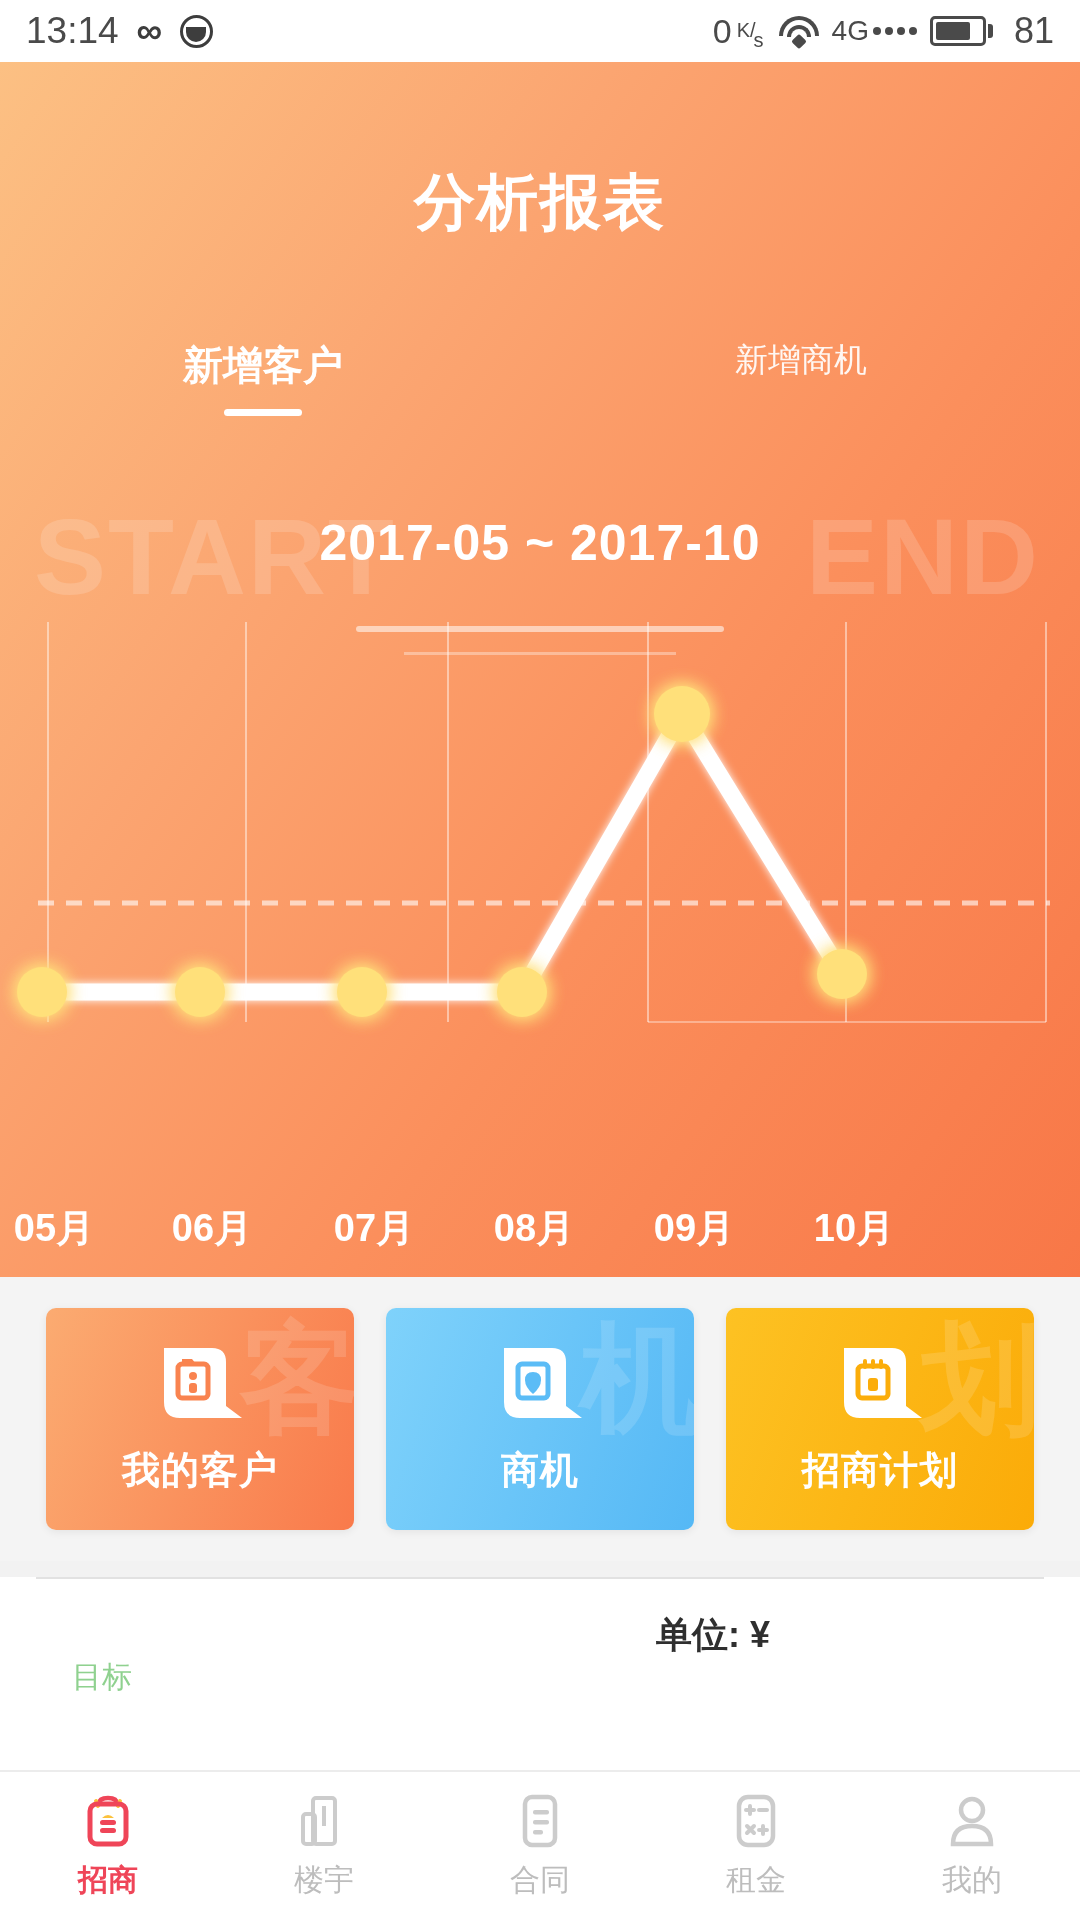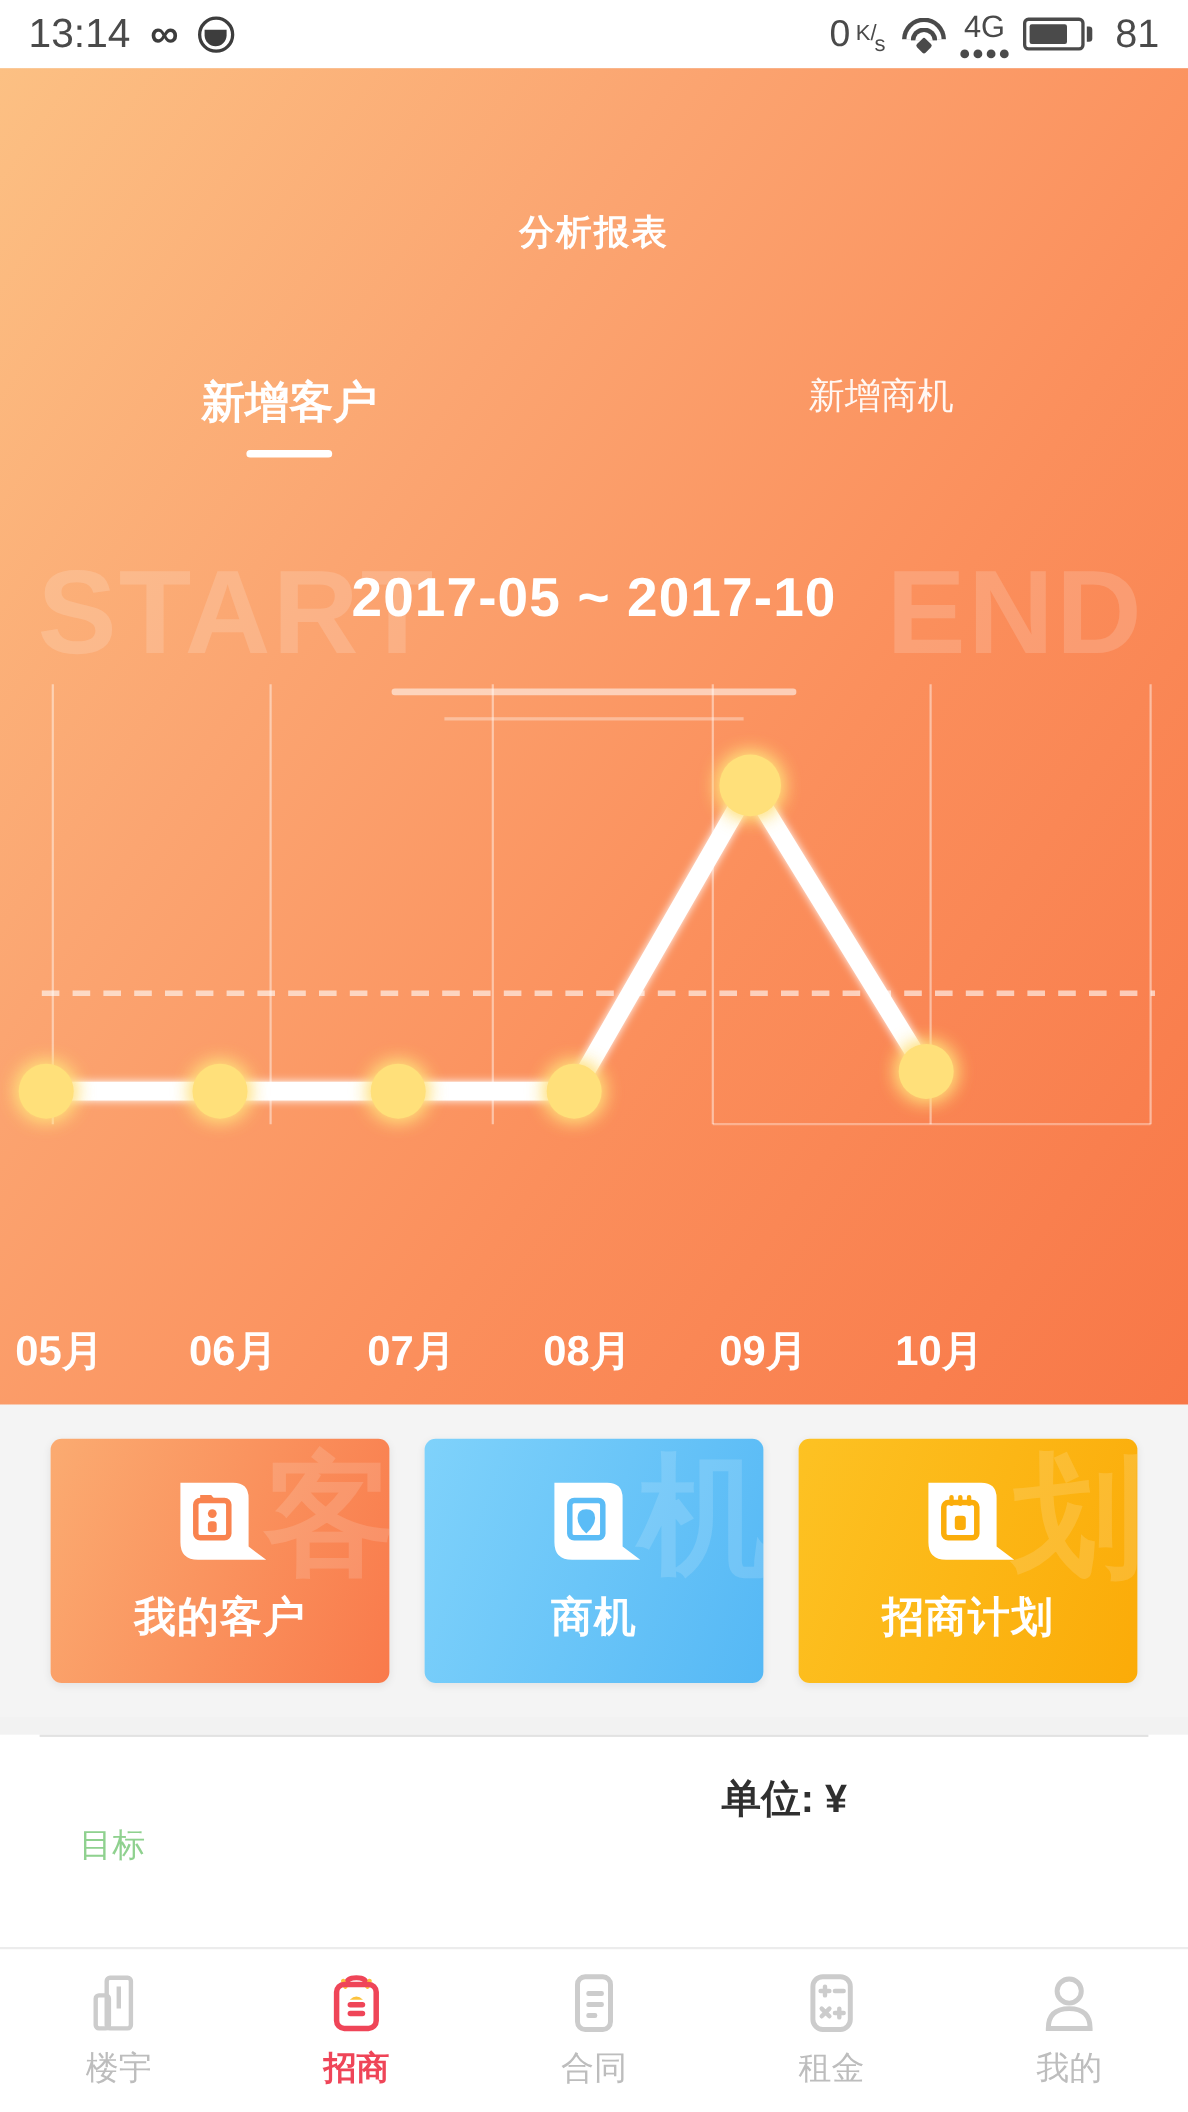--- a/index.html
+++ b/index.html
@@ -37,41 +37,41 @@
   .wifi-icon span {
     position:absolute; left:50%; transform: translateX(-50%);
     border: 4px solid #4a4a4a; border-bottom: none; border-radius: 40px 40px 0 0;
   }
   .wifi-icon .w1 { width: 40px; height: 20px; top: 0px; }
   .wifi-icon .w2 { width: 24px; height: 12px; top: 9px; }
   .wifi-icon .dot {
     position:absolute; left:50%; bottom: -1px; transform: translateX(-50%) rotate(45deg);
     width: 11px; height: 11px; background:#4a4a4a; border:none; border-radius:2px;
   }
-  .net { display:flex; align-items:center; gap:4px; font-size: 28px; color:#4a4a4a;flex-direction:column;}
+  .net { display:flex; align-items:center; gap:4px; font-size: 28px; color:#4a4a4a;}
   .net .dots { display:flex; gap:4px; align-items:center;}
   .net .dots i { width: 8px; height: 8px; background:#4a4a4a; border-radius:50%; display:block;}
   .battery { display:flex; align-items:center; gap:2px;}
   .battery .shell {
     width: 56px; height: 30px; border: 3px solid #4a4a4a; border-radius: 5px;
     padding: 3px; display:flex;
   }
   .battery .fill { background:#4a4a4a; width: 78%; height: 100%; border-radius:2px;}
   .battery .cap { width: 5px; height: 14px; background:#4a4a4a; border-radius: 0 3px 3px 0;}
   .sb-batt-num { font-size: 36px; color:#4a4a4a; margin-left: 8px;}
 
   
   .hero {
     position: absolute; top: 62px; left: 0; width: 1080px; height: 1215px;
     background: linear-gradient(125deg, #fcc083 0%, #fba571 32%, #fb8f5c 62%, #f87747 100%);
     overflow: hidden;
   }
   .hero-title {
-    position: absolute; top: 128px; width: 100%; text-align: center;
-    color: #ffffff; font-size: 32px; font-weight: 700; letter-spacing: 2px;
+    position: absolute; top: 100px; width: 100%; text-align: center;
+    color: #ffffff; font-size: 61px; font-weight: 700; letter-spacing: 2px;
   }
   .tabs { position: absolute; top: 276px; width: 100%; height: 80px; }
   .tab {
     position: absolute; color:#ffffff; text-align:center;
   }
   .tab .lbl { display:block; }
   .tab.active .lbl { font-size: 40px; font-weight: 700; }
   .tab.active .underline {
     display:block; width: 78px; height: 7px; background:#fff;
     margin: 16px auto 0; border-radius: 4px;
@@ -339,48 +339,48 @@
   <div class="panel">
     <div class="panel-rule"></div>
     <div class="panel-body">
       <span class="unit-text">单位: ¥</span>
       <span class="legend-target">目标</span>
     </div>
   </div>
 
   <div class="tabbar">
 
-    <div class="nav-item">
-      <span class="nav-ico">
-        <svg width="58" height="58" viewBox="0 0 58 58">
-          <rect x="18" y="6" width="22" height="46" rx="3" fill="none" stroke="#cccccc" stroke-width="4"></rect>
-          <rect x="8" y="22" width="12" height="30" rx="3" fill="none" stroke="#cccccc" stroke-width="4"></rect>
-          <line x1="29" y1="14" x2="29" y2="34" stroke="#cccccc" stroke-width="4"></line>
-        </svg>
-      </span>
-      <span class="nav-label">楼宇</span>
-    </div>
-
     <div class="nav-item active">
       <span class="nav-ico">
         <svg width="58" height="58" viewBox="0 0 58 58">
           <path d="M20 12 q0 -6 9 -6 q9 0 9 6" fill="none" stroke="#ef4558" stroke-width="4.5" stroke-linecap="round"></path>
           <path d="M17 9 l2 5 M41 9 l-2 5" stroke="#fcc23c" stroke-width="4" stroke-linecap="round"></path>
           <rect x="11" y="12" width="36" height="40" rx="7" fill="none" stroke="#ef4558" stroke-width="5"></rect>
           <path d="M23 26 q6 -6 12 0 z" fill="#fcc23c"></path>
           <rect x="21" y="28" width="16" height="5" rx="2.5" fill="#ef4558"></rect>
           <rect x="21" y="36" width="16" height="5" rx="2.5" fill="#ef4558"></rect>
         </svg>
       </span>
       <span class="nav-label">招商</span>
     </div>
 
     <div class="nav-item">
       <span class="nav-ico">
         <svg width="58" height="58" viewBox="0 0 58 58">
+          <rect x="18" y="6" width="22" height="46" rx="3" fill="none" stroke="#cccccc" stroke-width="4"></rect>
+          <rect x="8" y="22" width="12" height="30" rx="3" fill="none" stroke="#cccccc" stroke-width="4"></rect>
+          <line x1="29" y1="14" x2="29" y2="34" stroke="#cccccc" stroke-width="4"></line>
+        </svg>
+      </span>
+      <span class="nav-label">楼宇</span>
+    </div>
+
+    <div class="nav-item">
+      <span class="nav-ico">
+        <svg width="58" height="58" viewBox="0 0 58 58">
           <rect x="14" y="5" width="30" height="48" rx="7" fill="none" stroke="#cccccc" stroke-width="4.5"></rect>
           <rect x="22" y="18" width="16" height="4.5" rx="2" fill="#cccccc"></rect>
           <rect x="22" y="28" width="16" height="4.5" rx="2" fill="#cccccc"></rect>
           <rect x="22" y="38" width="10" height="4.5" rx="2" fill="#cccccc"></rect>
         </svg>
       </span>
       <span class="nav-label">合同</span>
     </div>
 
     <div class="nav-item">

